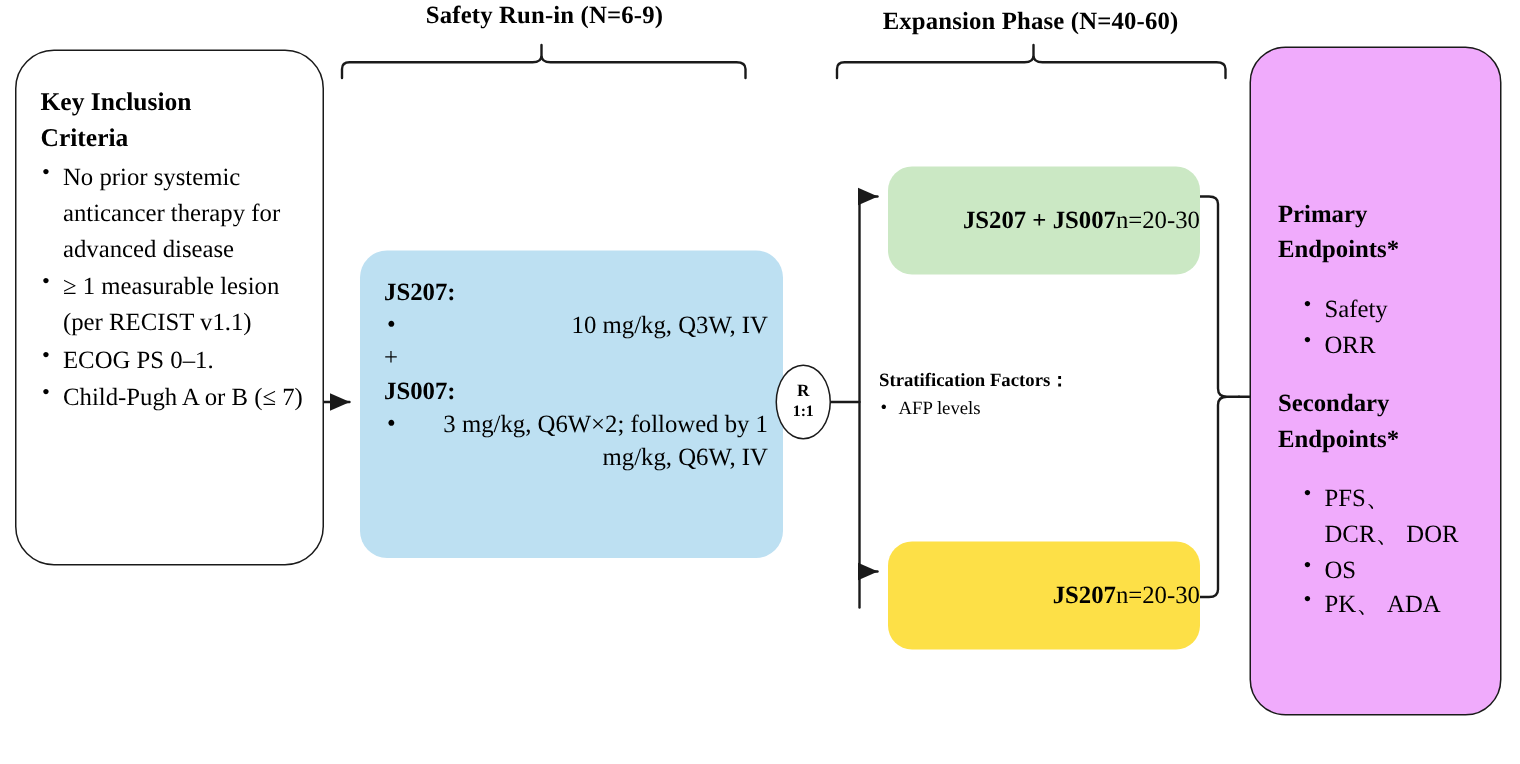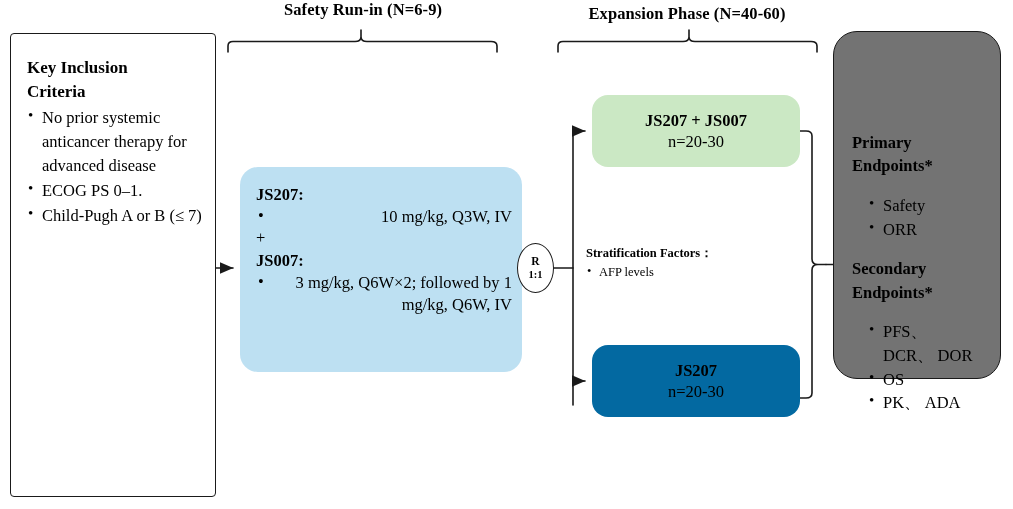--- a/index.html
+++ b/index.html
@@ -6,53 +6,53 @@
   body{width:1013px;height:509px;position:relative;overflow:hidden;
        font-family:"Liberation Serif","DejaVu Serif",serif;color:#000;}
   .stage{position:absolute;inset:0;}
   svg.layer{position:absolute;left:0;top:0;width:1013px;height:509px;pointer-events:none;}
 
   .phase-hdr{position:absolute;font-weight:bold;font-size:16.5px;letter-spacing:.1px;
              text-align:center;white-space:nowrap;}
 
   .panel{position:absolute;box-sizing:border-box;}
 
-  .criteria{left:10px;top:33px;width:206px;height:464px;
-            border:1.6px solid #1a1a1a;border-radius:4px;background:#fff;}
+  .criteria{left:10px;top:33px;width:206px;height:344px;
+            border:1.6px solid #1a1a1a;border-radius:26px;background:#fff;}
   .criteria .inner{padding:22px 12px 0 16px;}
   .ttl{font-weight:bold;font-size:17px;line-height:1.42;}
   ul.bl{list-style:none;margin:2px 0 0 0;padding:0;}
   ul.bl li{position:relative;padding-left:15px;font-size:16.5px;line-height:1.45;margin-top:1px;}
   ul.bl li:before{content:"\2022";position:absolute;left:1px;top:-1px;font-size:15px;}
 
   .regimen{left:240px;top:167px;width:282px;height:205px;
            background:#bde0f2;border-radius:18px;}
   .regimen .inner{padding:16px 10px 0 16px;}
   .drug{font-weight:bold;font-size:16.5px;line-height:1.4;}
   .plus{font-size:16.5px;line-height:1.25;}
   ul.dose{list-style:none;margin:0;padding:0;}
   ul.dose li{position:relative;padding-left:26px;font-size:16.5px;line-height:1.35;text-align:right;}
   ul.dose li:before{content:"\2022";position:absolute;left:2px;top:-1px;}
 
-  .armbox{position:absolute;border-radius:16px;display:flex;flex-direction:column;
-          align-items:center;justify-content:center;}
+  .armbox{position:absolute;border-radius:16px;display:flex;flex-direction:row;
+          align-items:center;justify-content:flex-end;margin-top:16px;}
   .arm-combo{left:592px;top:95px;width:208px;height:72px;background:#cbe8c4;}
-  .arm-mono{left:592px;top:345px;width:208px;height:72px;background:#0369a1;}
+  .arm-mono{left:592px;top:345px;width:208px;height:72px;background:#fde047;}
   .arm-name{font-weight:bold;font-size:16.5px;line-height:1.3;}
   .arm-n{font-size:16.5px;line-height:1.3;}
 
   .strat{position:absolute;left:586px;top:208px;width:240px;}
   .strat .sh{font-weight:bold;font-size:12.5px;line-height:1.5;margin-top:36px;}
   ul.sf{list-style:none;margin:0;padding:0;}
   ul.sf li{position:relative;padding-left:13px;font-size:12.5px;line-height:1.55;}
   ul.sf li:before{content:"\2022";position:absolute;left:1px;top:-1px;}
   .sub{padding-left:26px;font-size:12.5px;line-height:1.55;}
 
-  .endpoints{left:833px;top:31px;width:168px;height:348px;
-             border:1.6px solid #1a1a1a;border-radius:24px;background:#737373;}
+  .endpoints{left:833px;top:31px;width:168px;height:446px;
+             border:1.6px solid #1a1a1a;border-radius:24px;background:#f0abfc;}
   .endpoints .inner{padding:99px 8px 0 18px;}
   .eh{font-weight:bold;font-size:16.5px;line-height:1.42;}
   .eh.second{margin-top:9px;}
   ul.ep{list-style:none;margin:16px;padding:0;}
   ul.ep li{position:relative;padding-left:15px;font-size:16.5px;line-height:1.44;}
   ul.ep li:before{content:"\2022";position:absolute;left:1px;top:-1px;font-size:15px;}
 
   .rnode{position:absolute;left:517px;top:243px;width:35px;height:48px;
          border:1.7px solid #1a1a1a;border-radius:50%;background:#fff;
          display:flex;flex-direction:column;align-items:center;justify-content:center;}
@@ -95,20 +95,21 @@
       <path d="M826,264.5 L833,264.5"></path>
     </g>
   </svg>
 
   <div class="panel criteria">
     <div class="inner">
       <div class="ttl">Key Inclusion</div>
       <div class="ttl">Criteria</div>
       <ul class="bl">
         <li>No prior systemic anticancer therapy for advanced disease</li>
+        <li>≥ 1 measurable lesion (per RECIST v1.1)</li>
         <li>ECOG PS 0–1.</li>
         <li>Child-Pugh A or B (≤ 7)</li>
       </ul>
     </div>
   </div>
 
   <div class="panel regimen">
     <div class="inner">
       <div class="drug">JS207:</div>
       <ul class="dose">

